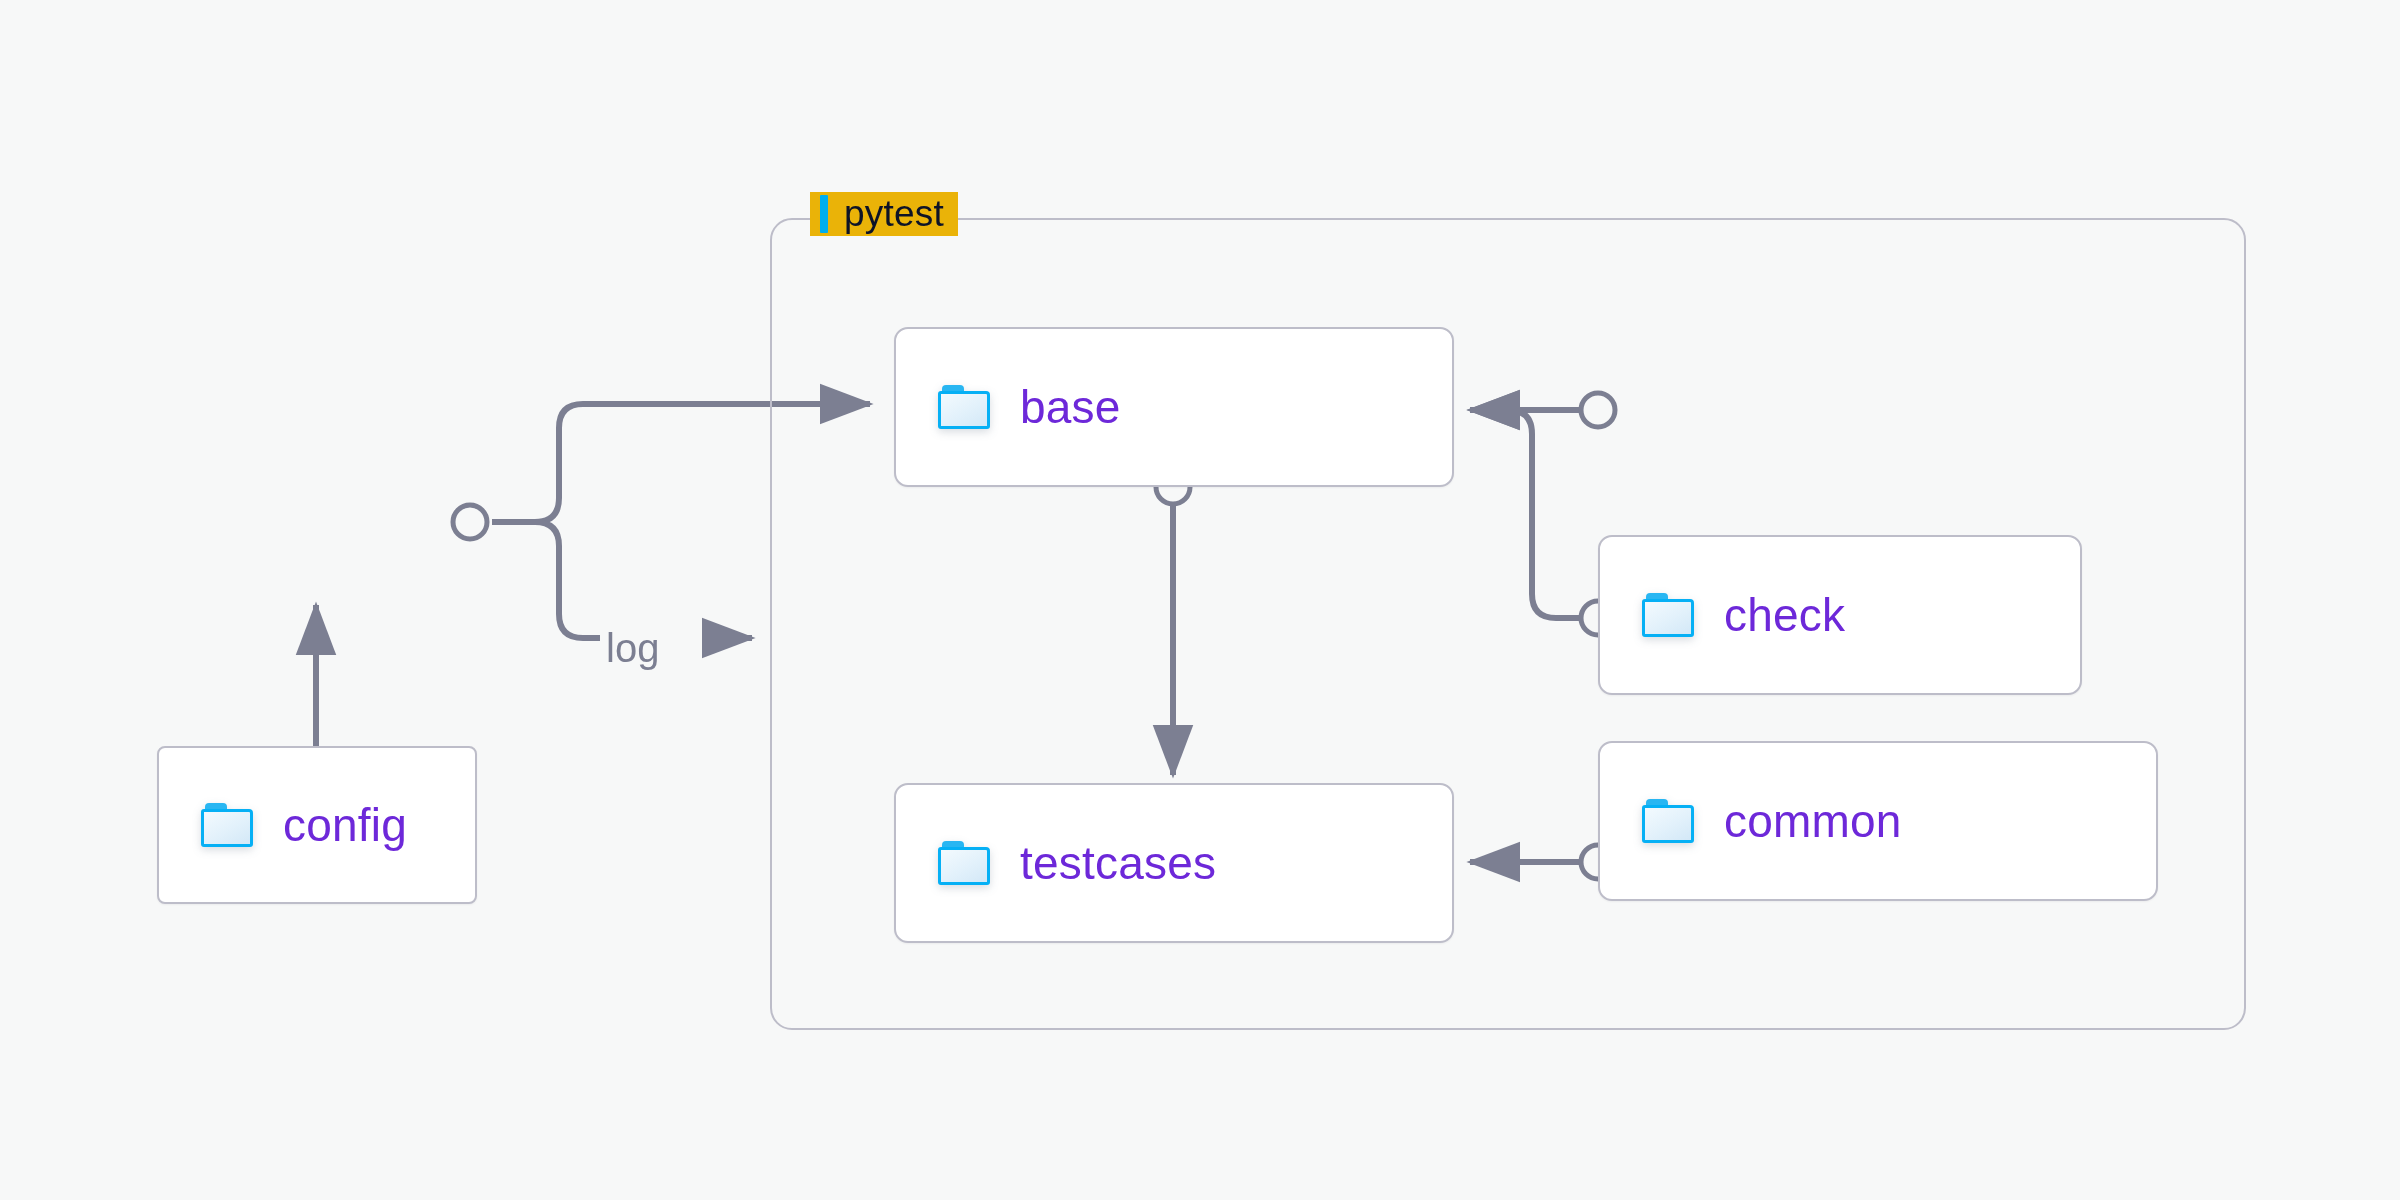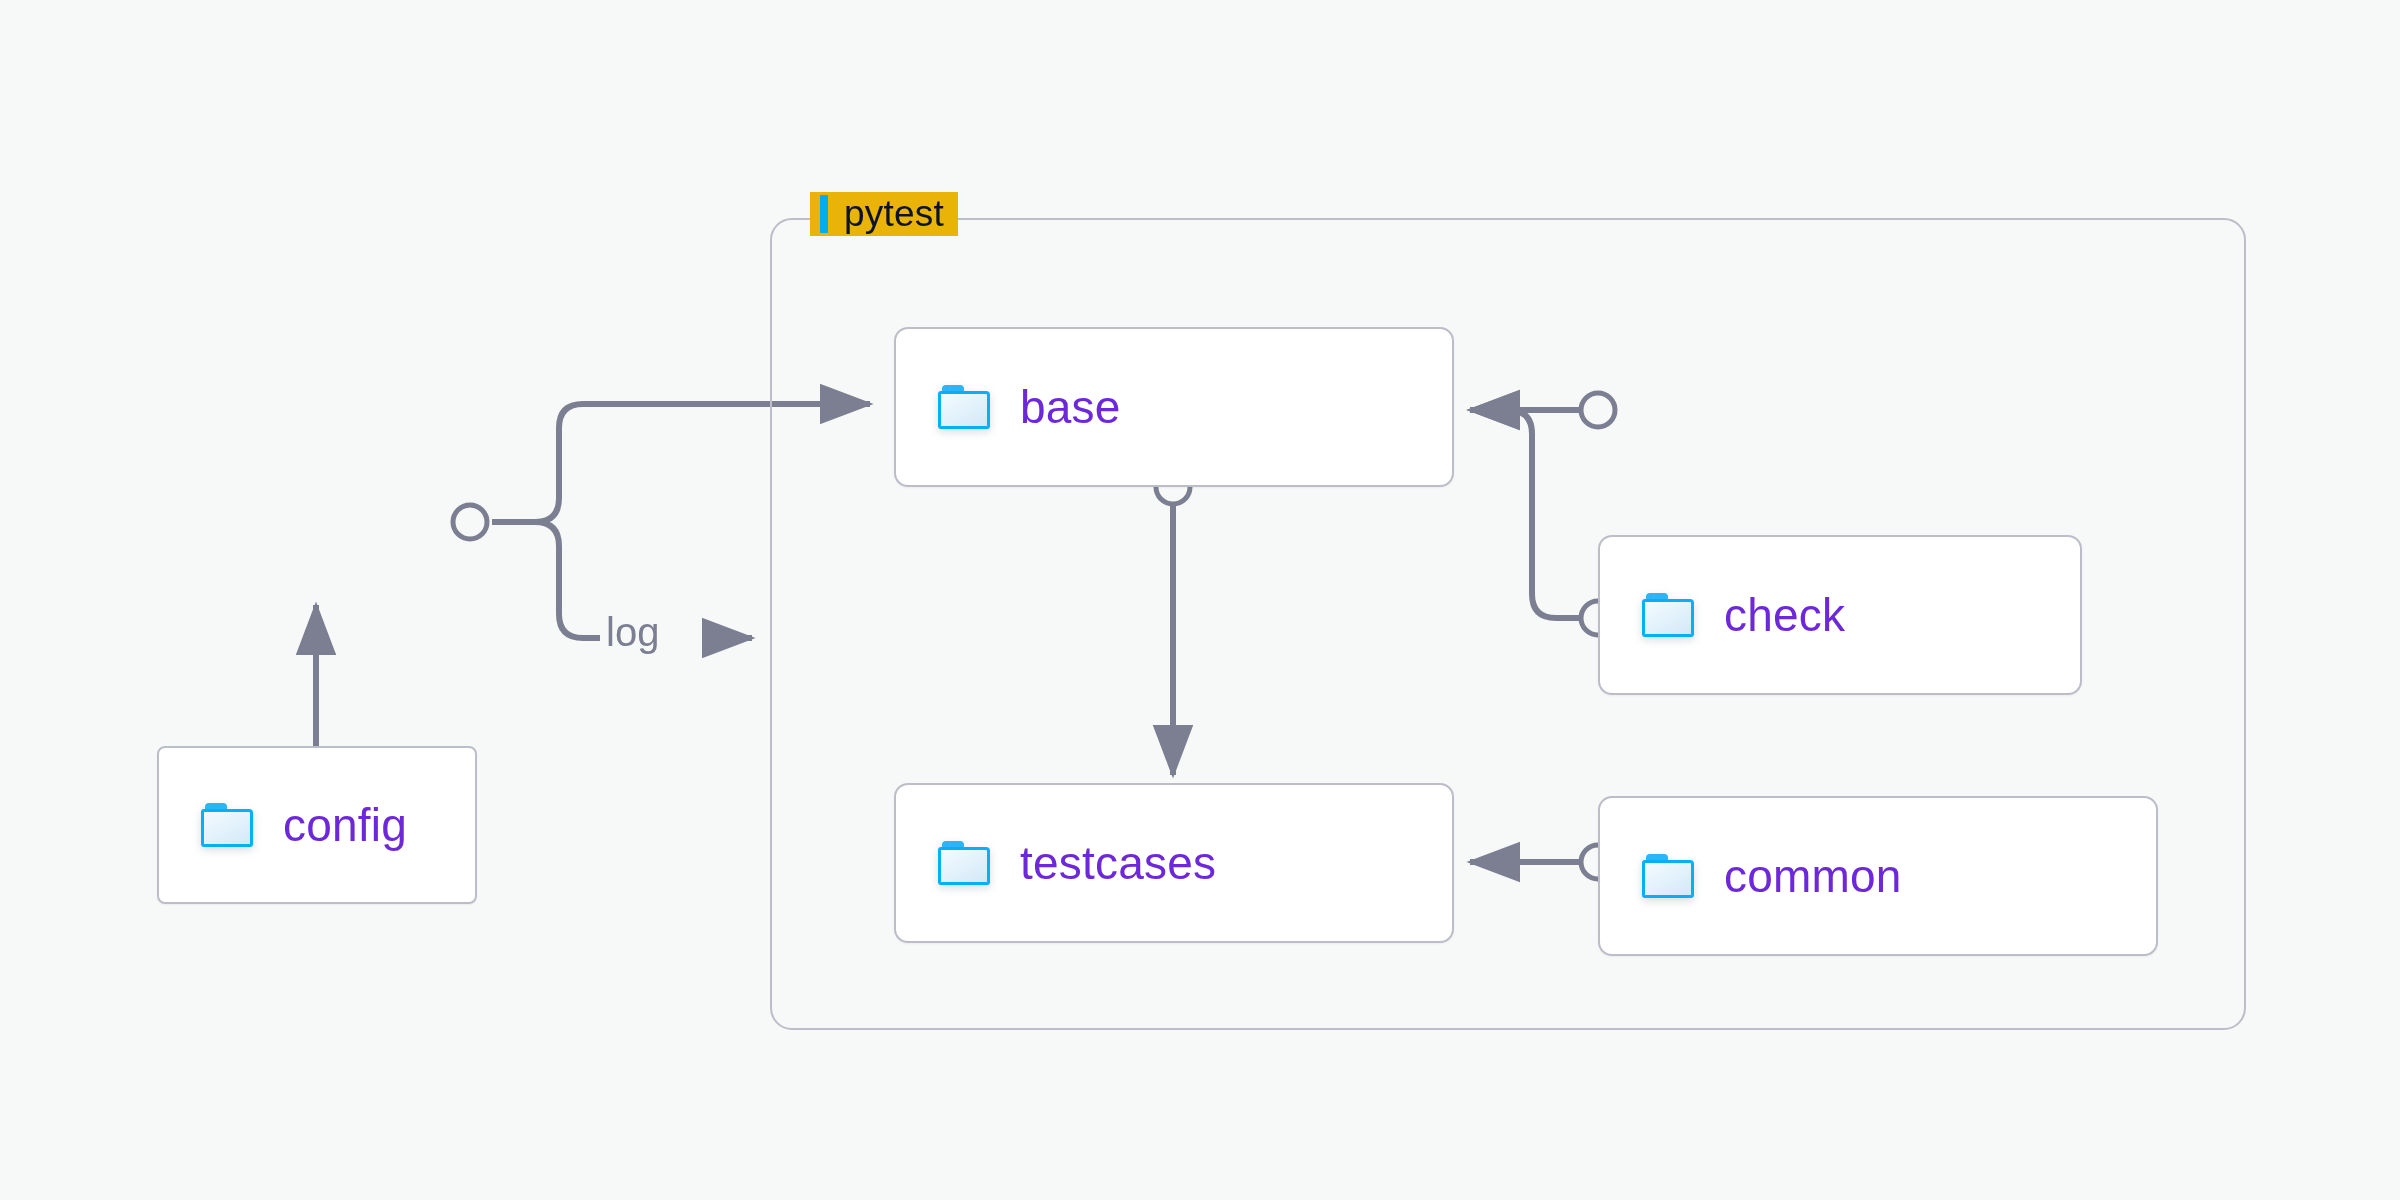--- a/index.html
+++ b/index.html
@@ -92,20 +92,21 @@
     border-radius: 3px 4px 3px 3px;
   }
 
   
   .edge-label {
     position: absolute;
     font-size: 40px;
     color: #7c7f92;
     white-space: nowrap;
     line-height: 1;
+    margin-top: 16px;
   }
 </style>
 </head>
 <body>
 
 <div id="canvas">
 
   <svg class="wires" viewBox="0 0 2400 1200" xmlns="http://www.w3.org/2000/svg">
     <defs>
       <marker id="arrow" markerWidth="10" markerHeight="10" refX="8.4" refY="4" orient="auto" markerUnits="strokeWidth">
@@ -176,21 +177,21 @@
 
 
   <div class="node" style="left:1598px; top:535px; width:484px; height:160px;">
     <span class="folder">
       <span class="tab"></span>
         <span class="body"></span>
     </span>
     <span class="label">check</span>
   </div>
 
-  <div class="node" style="left:1598px; top:796px; width:560px; height:160px;">
+  <div class="node" style="left:1598px; top:741px; width:560px; height:160px;">
     <span class="folder">
       <span class="tab"></span>
         <span class="body"></span>
     </span>
     <span class="label">common</span>
   </div>
 
   <div class="edge-label" style="left:606px; top:612px;">log</div>
 
 </div>

